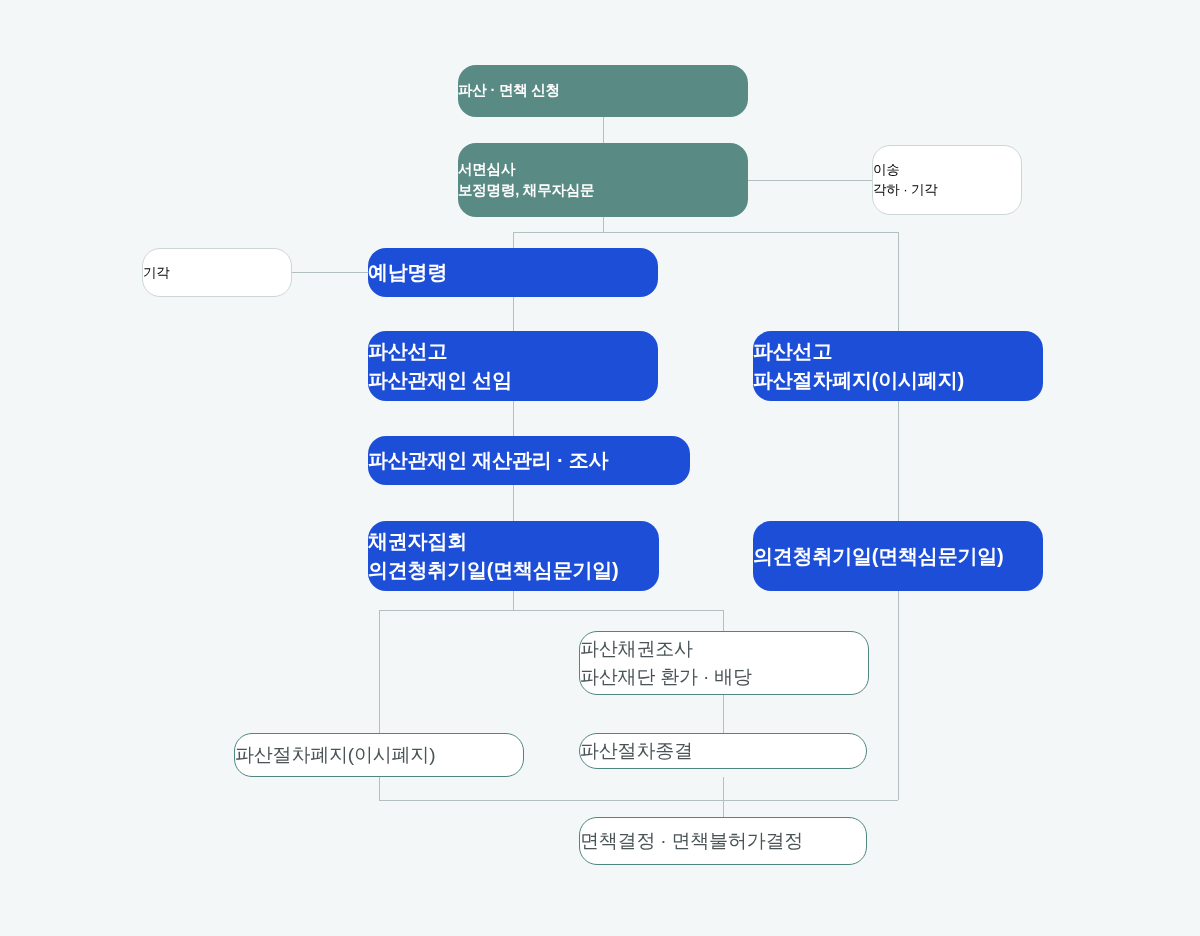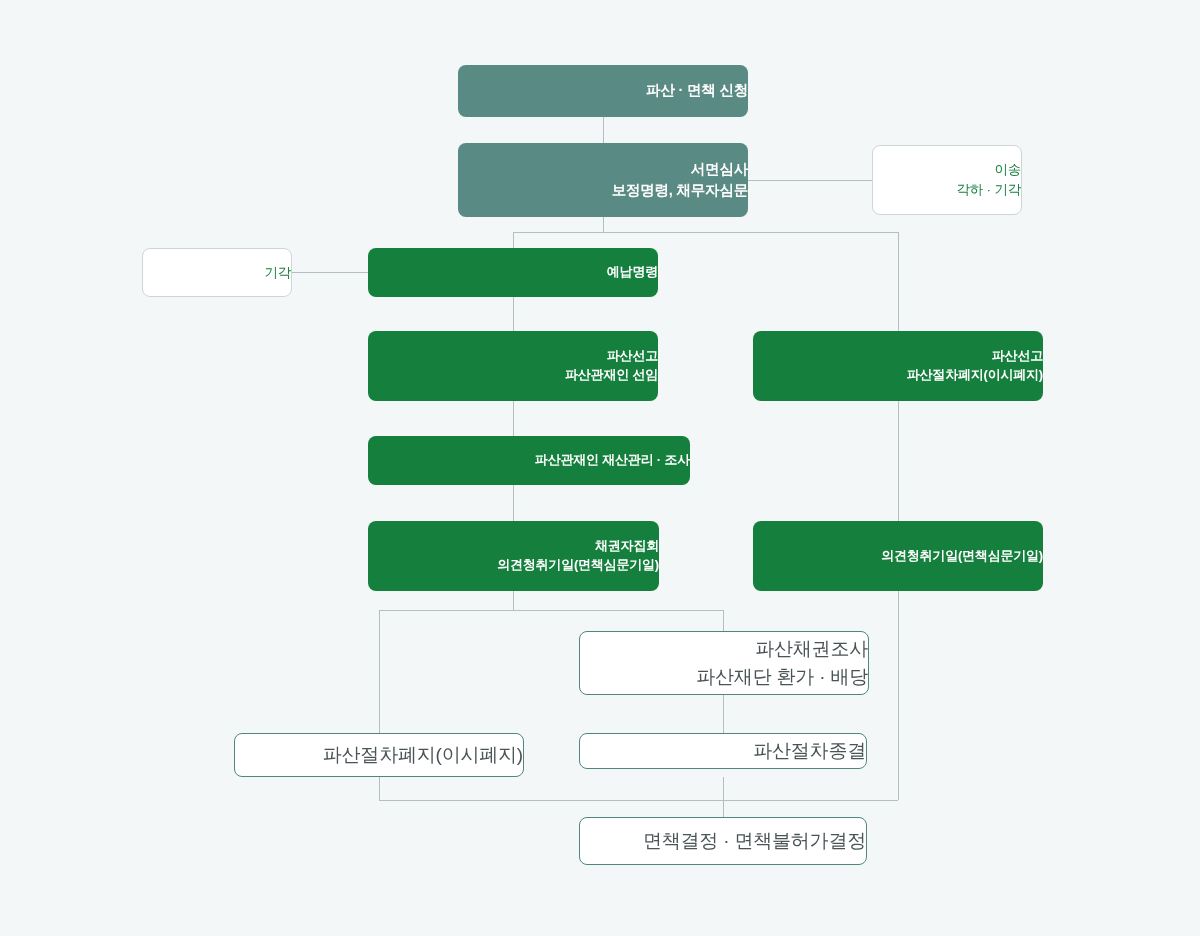--- a/index.html
+++ b/index.html
@@ -22,57 +22,57 @@
     position: absolute;
     left: 0;
     top: 0;
     width: 1200px;
     height: 936px;
     pointer-events: none;
   }
   .node {
     position: absolute;
     box-sizing: border-box;
-    border-radius: 8px;
+    border-radius: 18px;
     display: flex;
     flex-direction: column;
-    align-items: flex-end;
+    align-items: flex-start;
     justify-content: center;
     text-align: center;
     line-height: 1.45;
     letter-spacing: -0.2px;
   }
   .node .ln { display: block; white-space: nowrap; }
 
   
   .t-teal {
     background: #5a8a84;
     color: #ffffff;
     font-size: 14.5px;
     font-weight: 700;
   }
   
   .t-sage {
-    background: #15803d;
+    background: #1d4ed8;
     color: #ffffff;
-    font-size: 13px;
+    font-size: 20px;
     font-weight: 700;
   }
   
   .t-outline {
     background: #ffffff;
     color: #4a5456;
     border: 1.6px solid #4f8680;
     font-size: 19px;
     font-weight: 400;
   }
   
   .t-ghost {
     background: #ffffff;
-    color: #15803d;
+    color: #000000;
     border: 1px solid #cdd6d7;
     font-size: 13.5px;
     font-weight: 400;
   }
 </style>
 </head>
 <body>
 
 <div id="stage">
 

